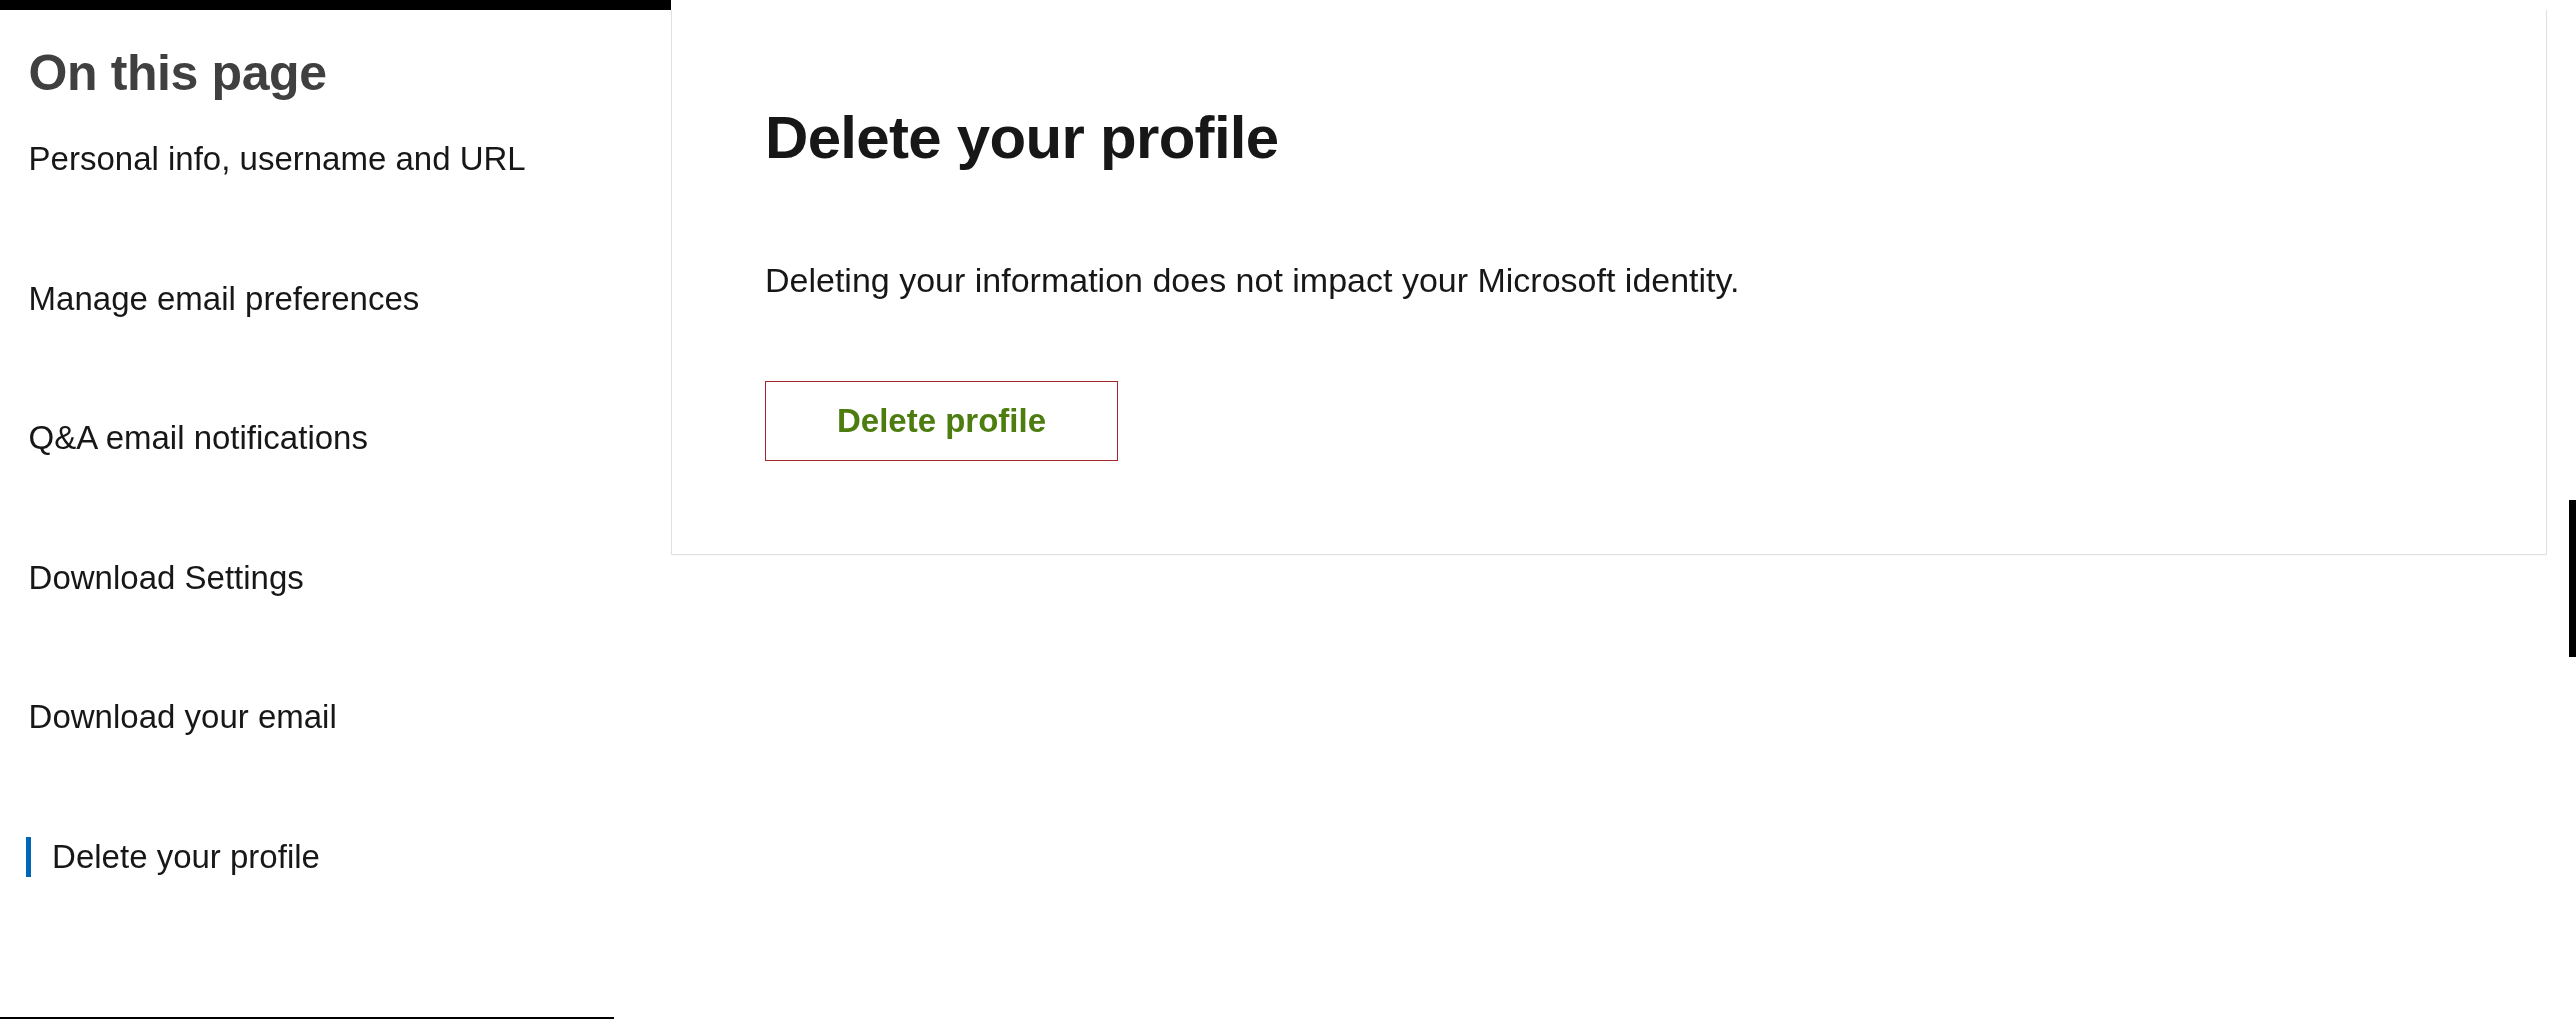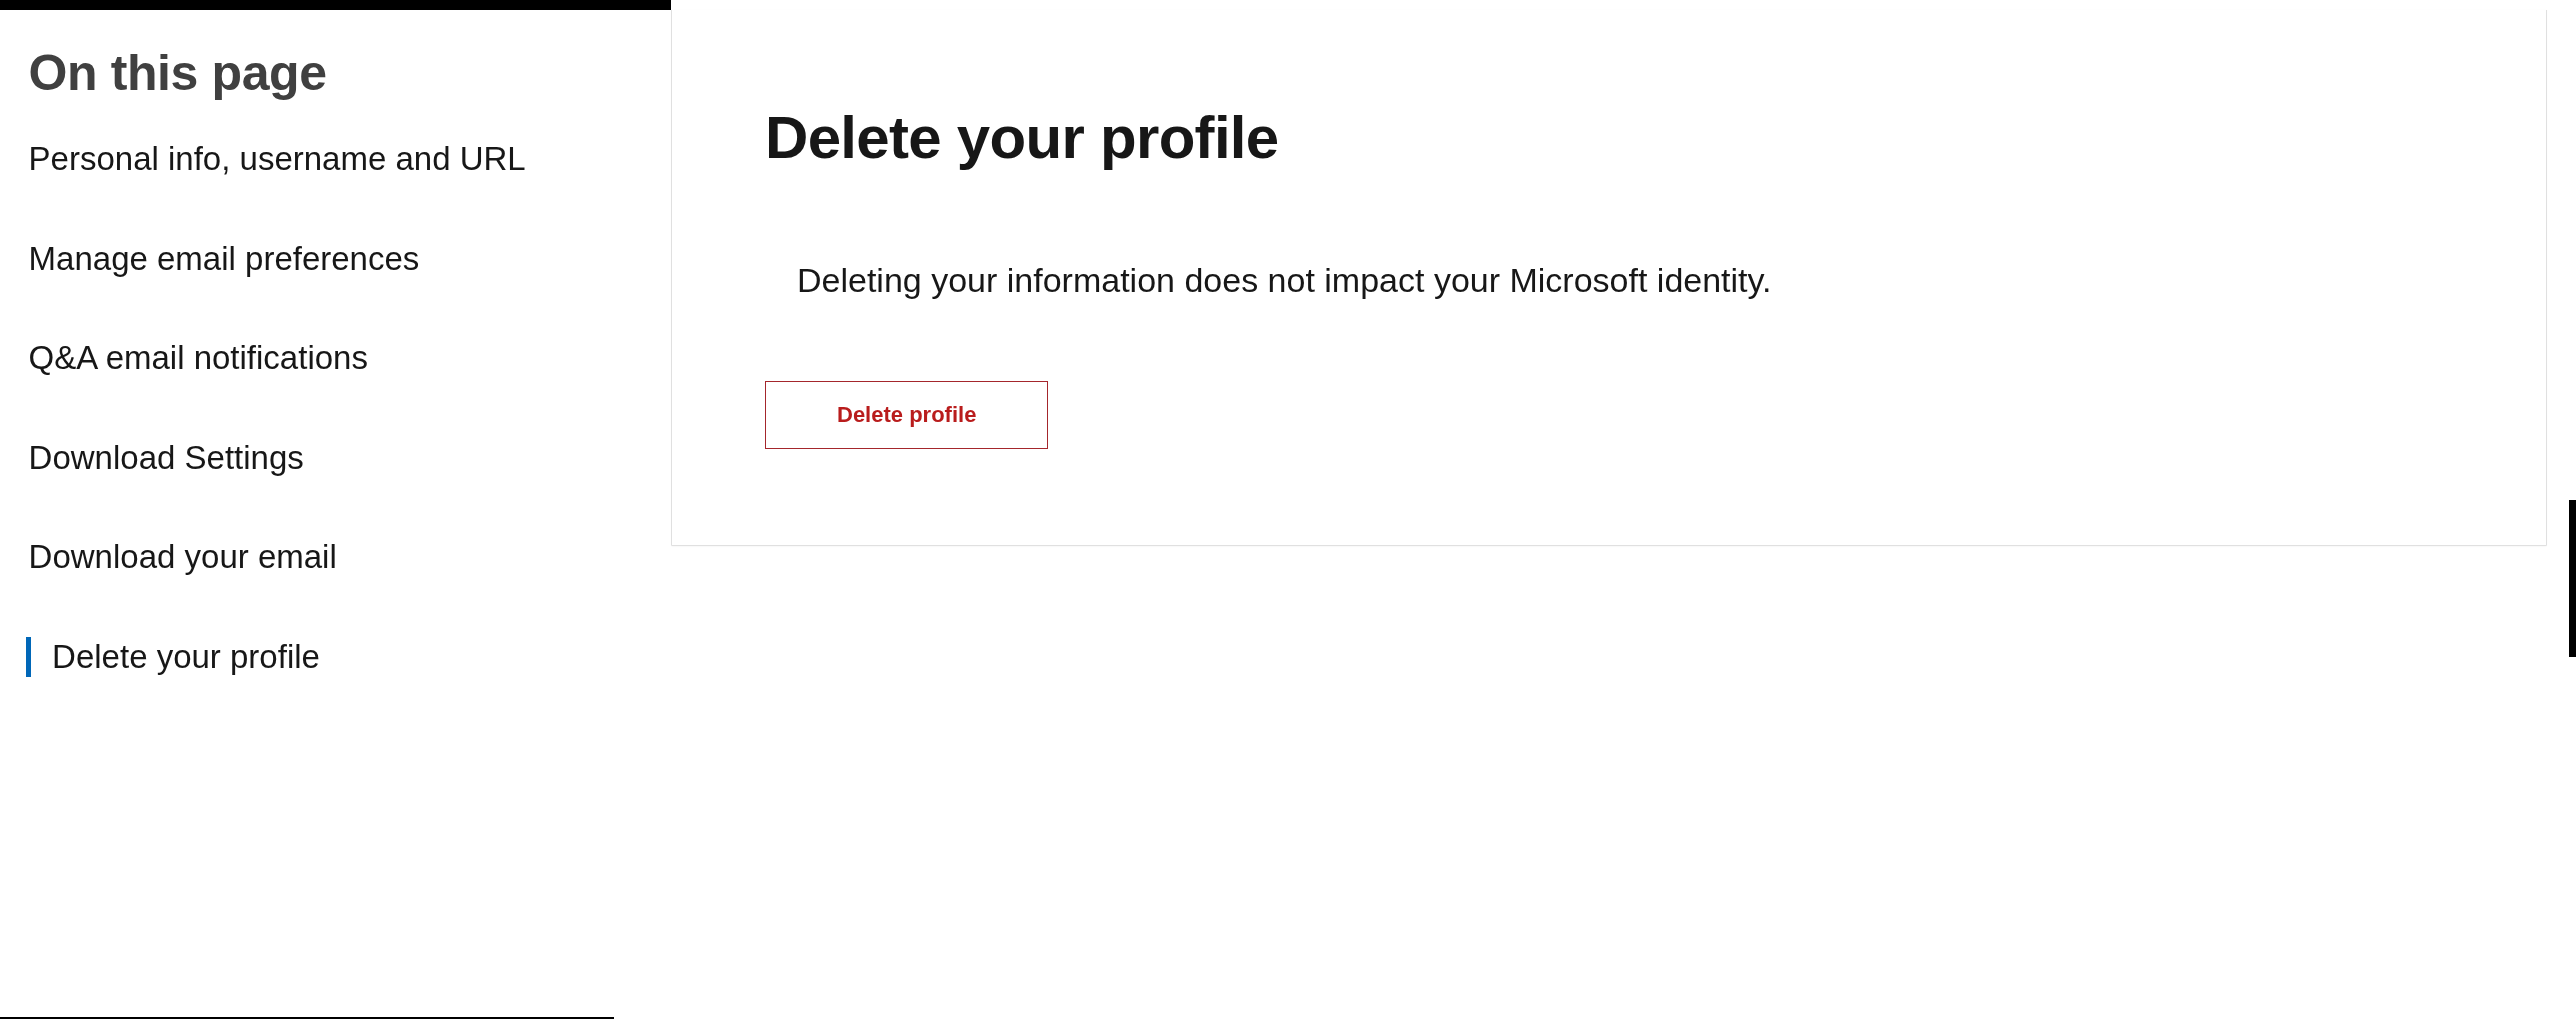--- a/index.html
+++ b/index.html
@@ -32,21 +32,21 @@
     .sidebar-heading {
       font-size: 50px;
       font-weight: 600;
       color: #404040;
       margin-bottom: 37px;
       letter-spacing: -0.4px;
     }
     .sidebar-nav {
       display: flex;
       flex-direction: column;
-      gap: 60px;
+      gap: 100px;
       margin-top: 20px;
     }
     .sidebar-nav-item {
       font-size: 33px;
       font-weight: 400;
       color: #171717;
       cursor: pointer;
       padding-left: 0;
       line-height: 1.2;
     }
@@ -85,28 +85,27 @@
       color: #171717;
       margin-bottom: 86px;
       letter-spacing: -0.7px;
     }
     .main-description {
       font-size: 34px;
       font-weight: 400;
       color: #171717;
       margin-bottom: 79px;
       line-height: 1.3;
-      margin-left: 32px;
     }
     .delete-button {
       display: inline-block;
       border: 1.4px solid #a4262c;
       background: #ffffff;
-      color: #b91c1c;
-      font-size: 22px;
+      color: #4d7c0f;
+      font-size: 33px;
       font-weight: 600;
       padding: 20px 71px;
       cursor: pointer;
       font-family: inherit;
     }
     .right-edge {
       position: absolute;
       right: 0;
       top: 500px;
       width: 7.1px;

